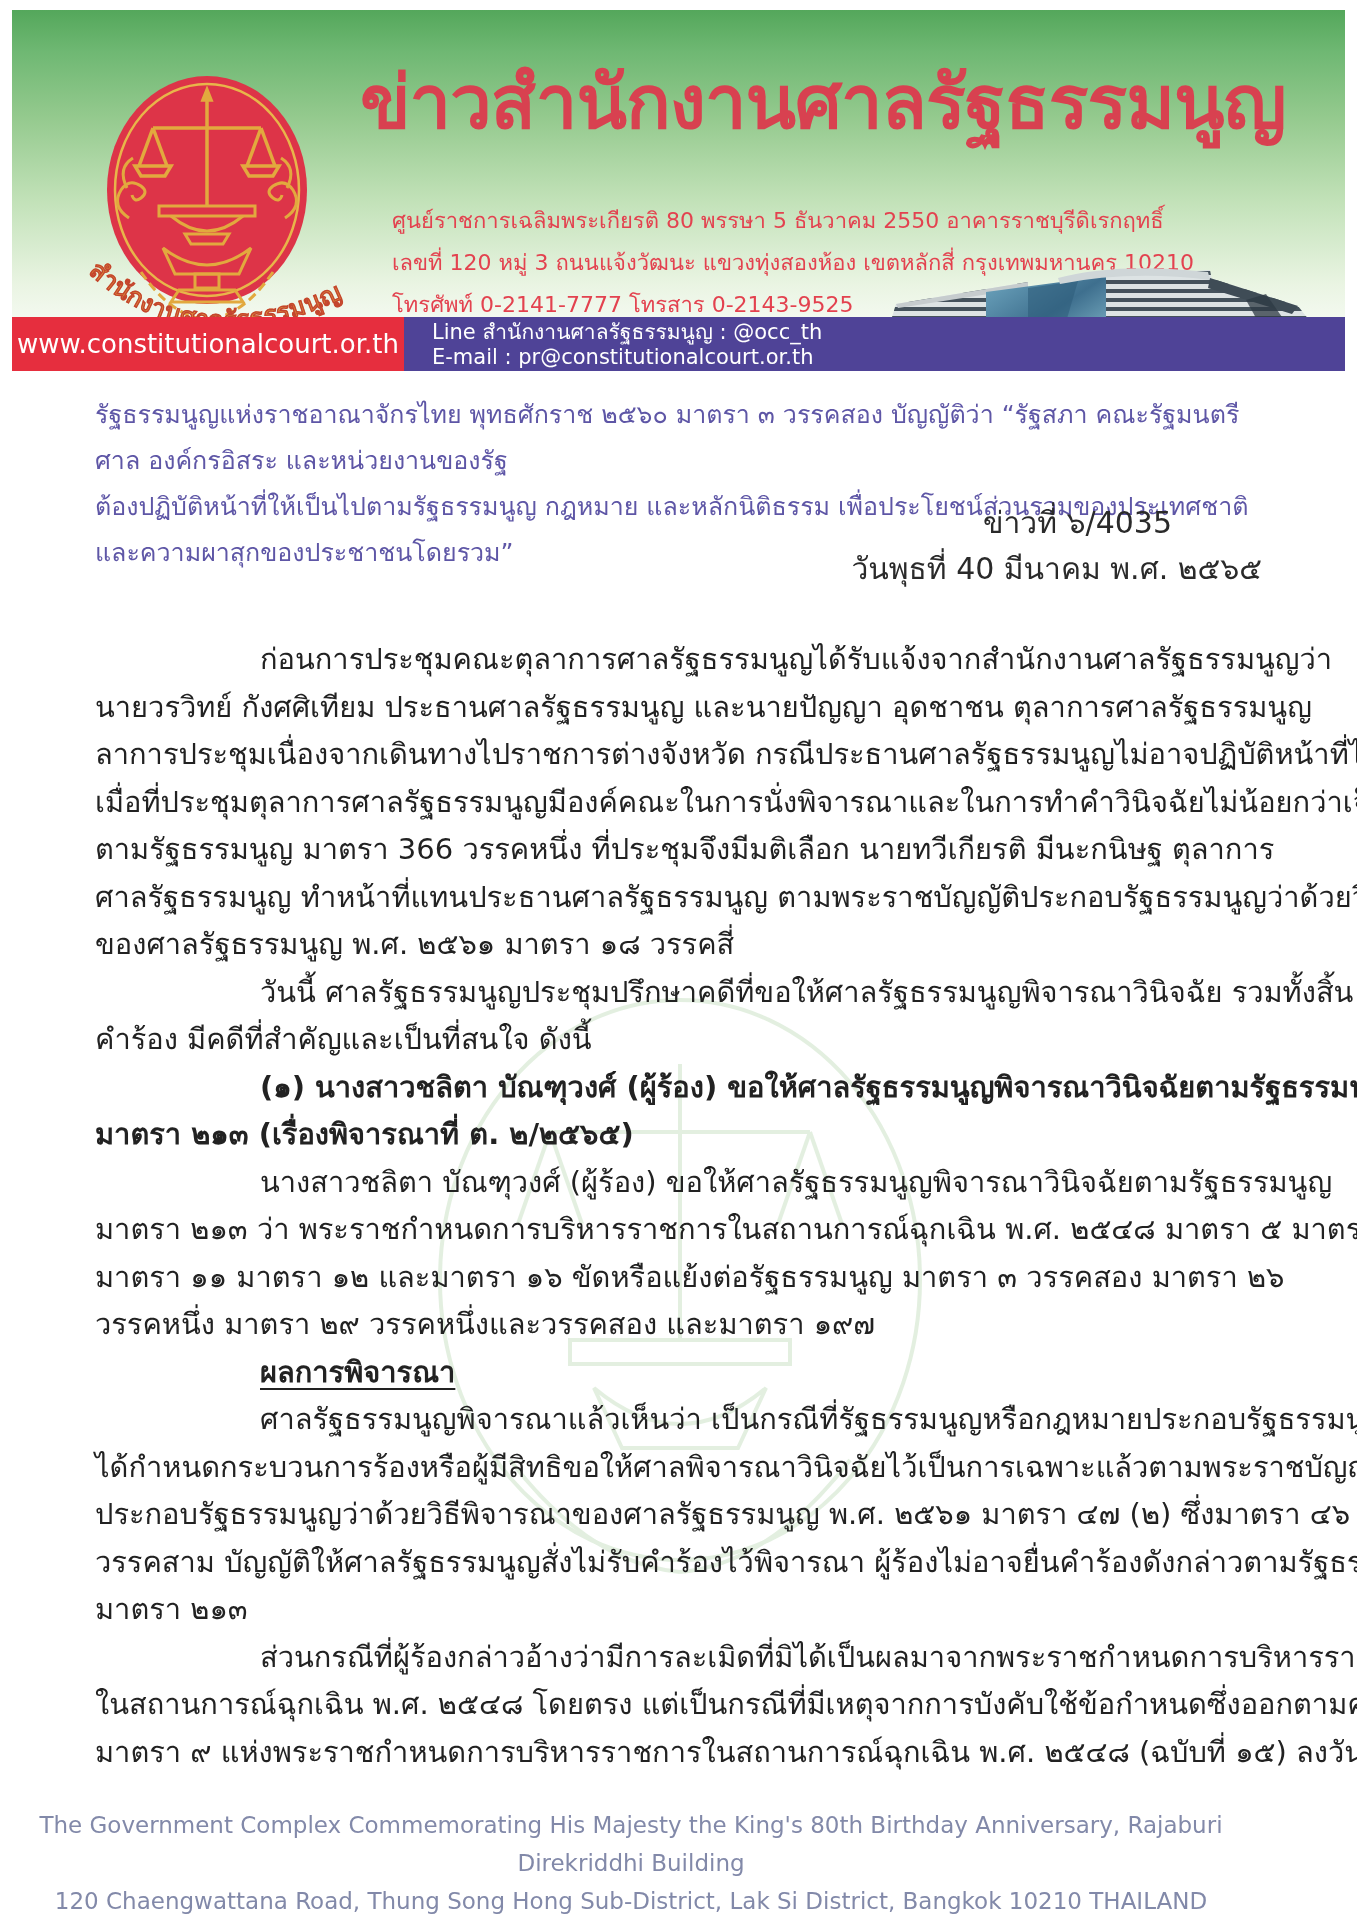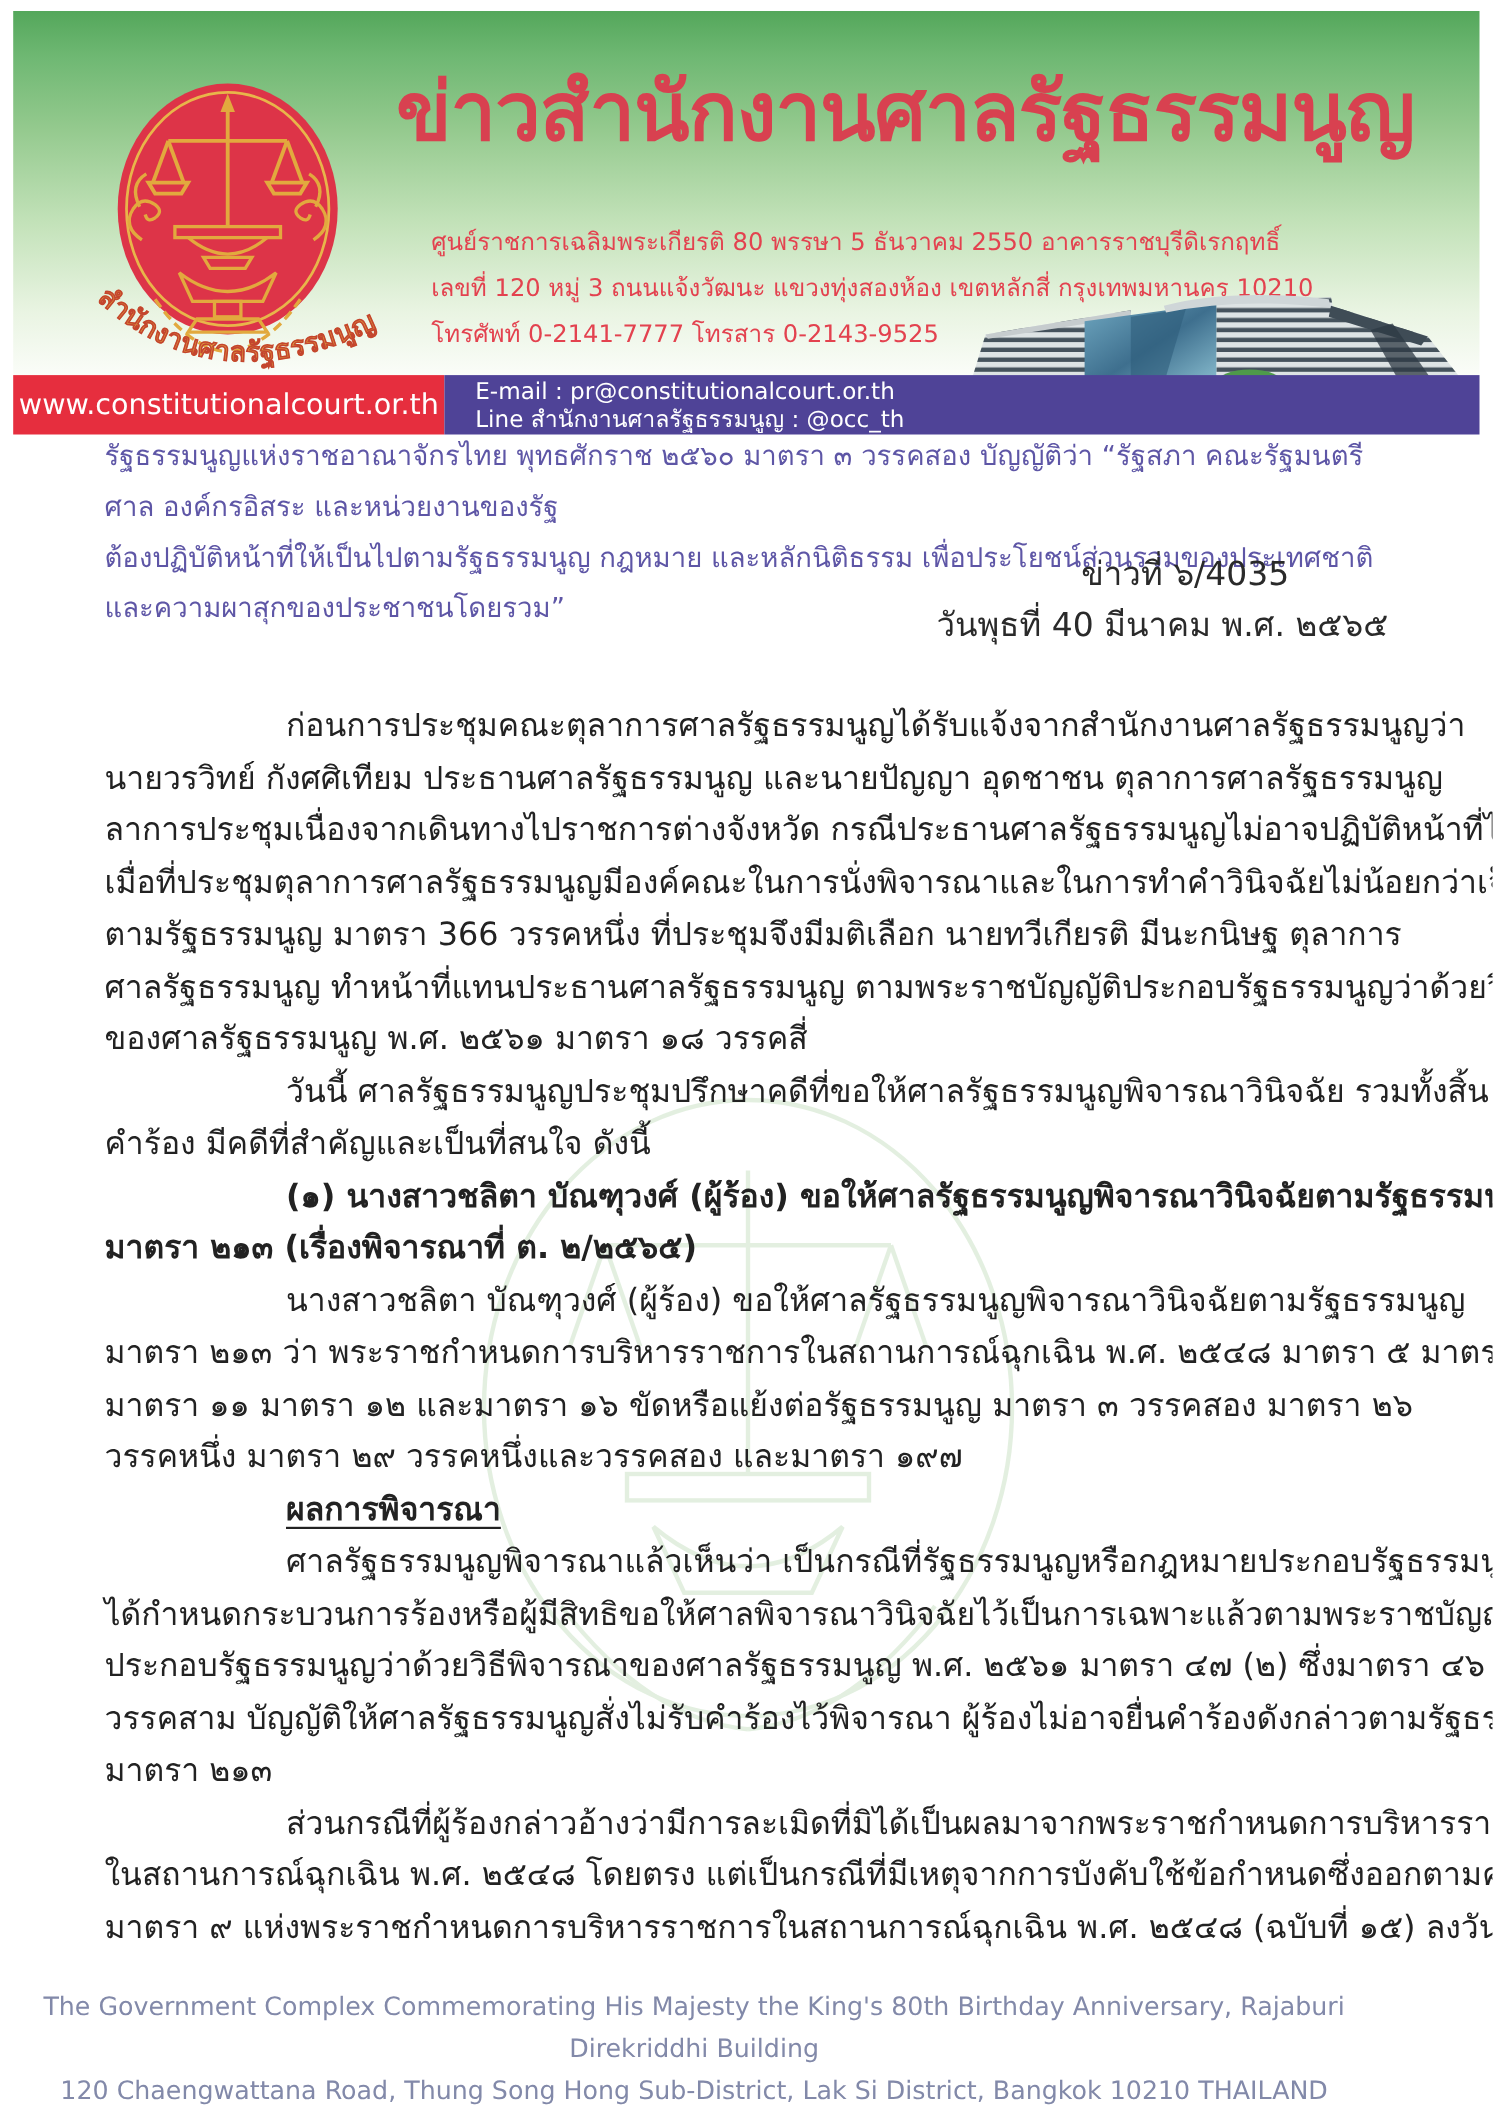--- a/index.html
+++ b/index.html
@@ -13,21 +13,21 @@
     background:linear-gradient(180deg,#54a75b 0%,#6fb873 12%,#93c98d 30%,#c3e2b9 55%,#e9f4e2 78%,#fbfdf9 95%,#ffffff 100%);
   }
   .masthead-title{
     position:absolute; left:348px; top:52px; width:990px;
     font-size:74px; font-weight:bold; color:#d84150; letter-spacing:-1px; line-height:1.1;
   }
   .addr{position:absolute; left:352px; top:190px; color:#e3424f; font-size:22px; line-height:42px;margin-left:28px;}
   
   .emblem{position:absolute; left:55px; top:48px;}
   
-  .banner{position:absolute; left:12px; top:317px; width:1333px; height:54px;margin-top:24px;}
+  .banner{position:absolute; left:12px; top:317px; width:1333px; height:54px;}
   .banner-red{
     position:absolute; left:0; top:0; width:392px; height:54px; background:#e62e3e;
     color:#ffffff; font-size:26px; display:flex; align-items:center; justify-content:center;
   }
   .banner-purple{
     position:absolute; left:392px; top:0; width:941px; height:54px; background:#4f4397;
     color:#ffffff; font-size:21px; line-height:25px; padding-top:3px; box-sizing:border-box;
   }
   .banner-purple .btxt{margin-left:28px;}
   .building{position:absolute; left:878px; top:248px;}
@@ -161,22 +161,22 @@
           <ellipse cx="340" cy="106" rx="12" ry="5"></ellipse>
       </g>
     </svg>
   </div>
 
   <div class="banner">
     <div class="banner-red">
       <span>www.constitutionalcourt.or.th</span>
     </div>
     <div class="banner-purple">
+      <div class="btxt">Line สำนักงานศาลรัฐธรรมนูญ : @occ_th</div>
       <div class="btxt">E-mail : pr@constitutionalcourt.or.th</div>
-      <div class="btxt">Line สำนักงานศาลรัฐธรรมนูญ : @occ_th</div>
     </div>
   </div>
 
   <div class="intro">
       <div class="intro-line">รัฐธรรมนูญแห่งราชอาณาจักรไทย พุทธศักราช ๒๕๖๐ มาตรา ๓ วรรคสอง บัญญัติว่า “รัฐสภา คณะรัฐมนตรี ศาล องค์กรอิสระ และหน่วยงานของรัฐ</div>
       <div class="intro-line">ต้องปฏิบัติหน้าที่ให้เป็นไปตามรัฐธรรมนูญ กฎหมาย และหลักนิติธรรม เพื่อประโยชน์ส่วนรวมของประเทศชาติและความผาสุกของประชาชนโดยรวม”</div>
     </div>
 
   <div class="news-meta">
     <div class="no">ข่าวที่  ๖/4035</div>

